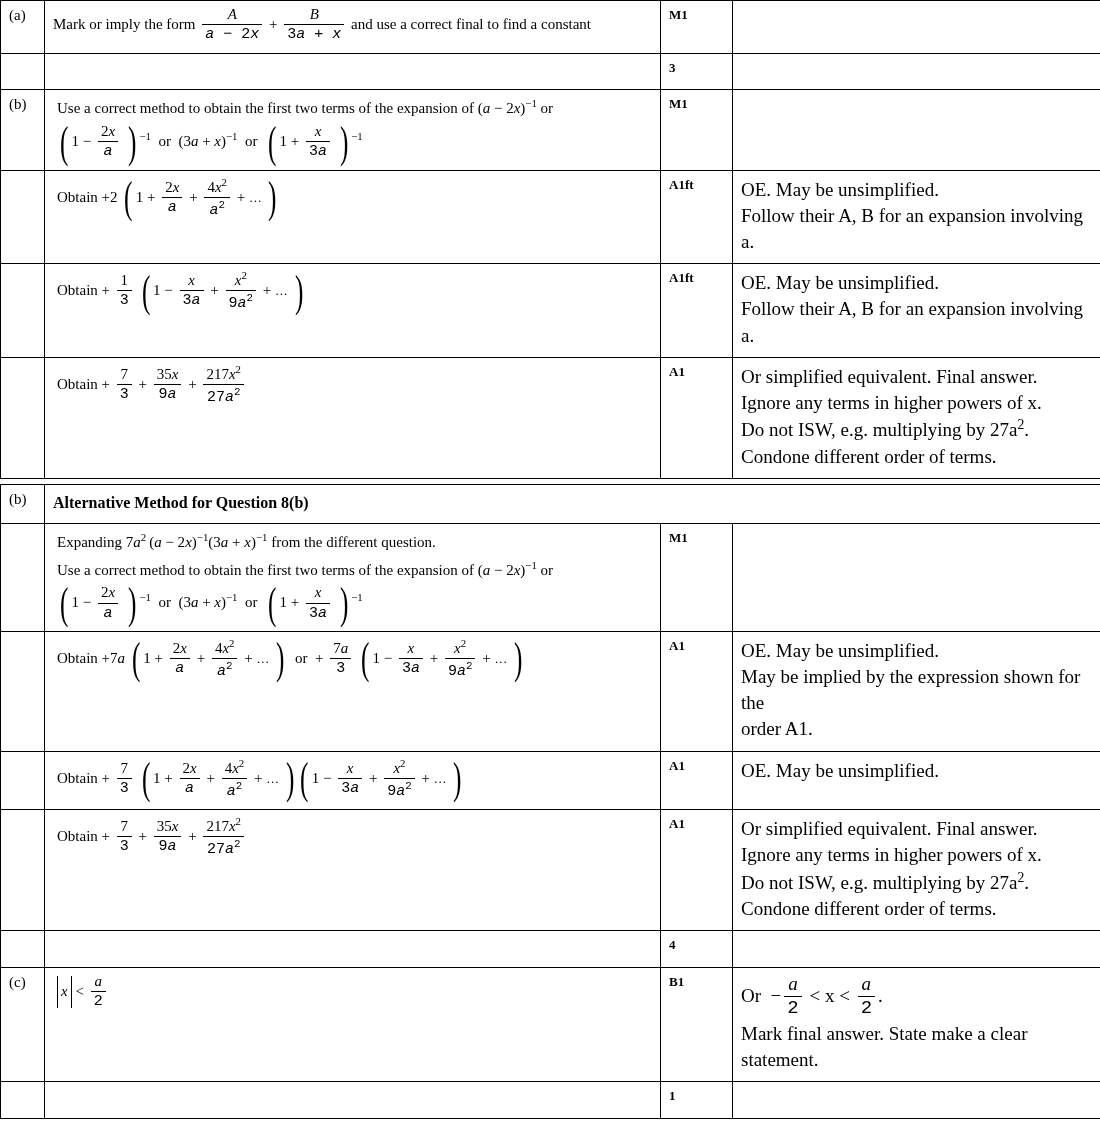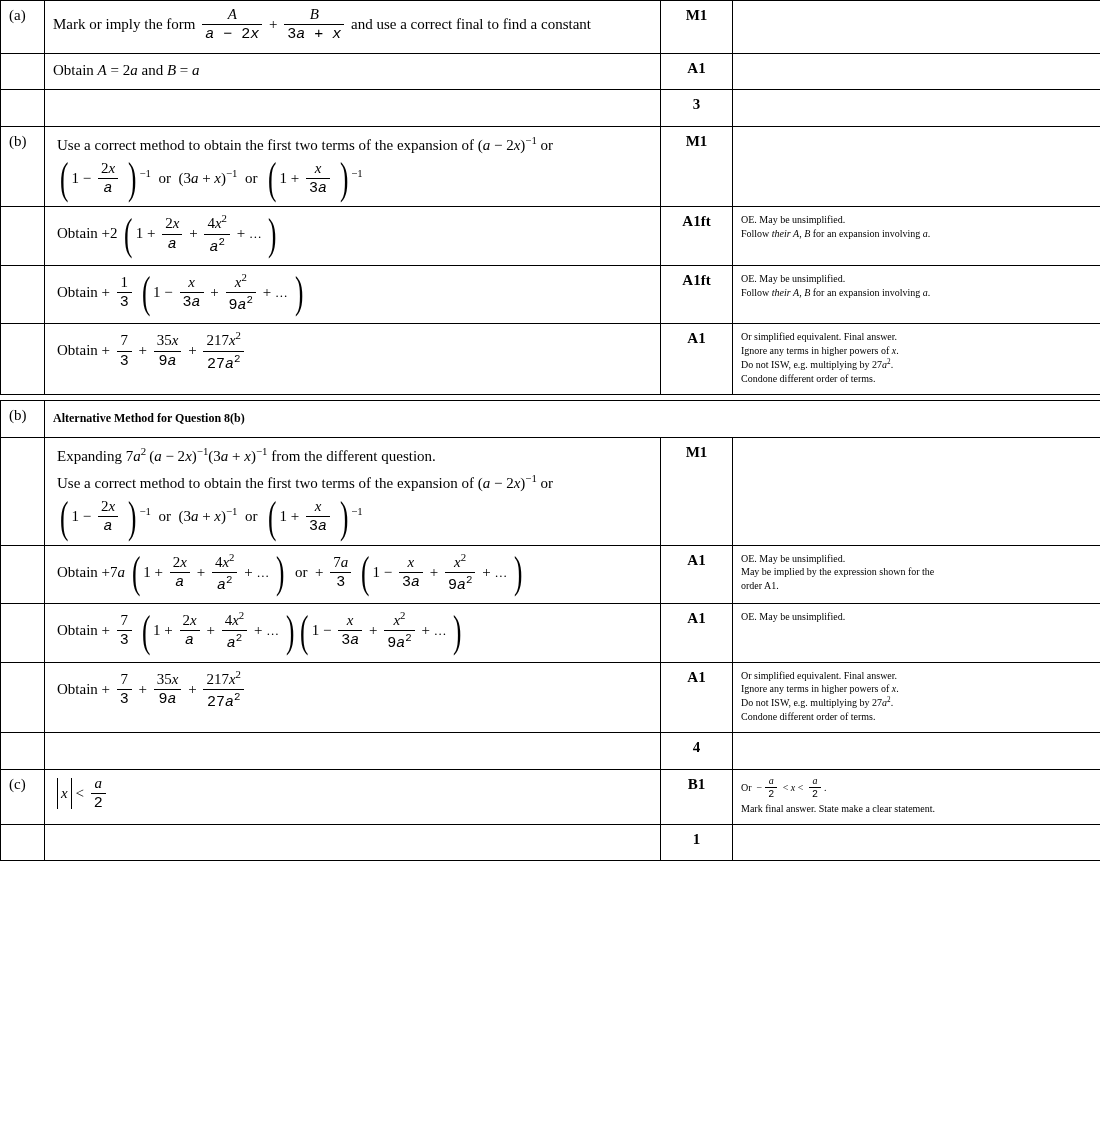--- a/index.html
+++ b/index.html
@@ -40,46 +40,45 @@
     font-size: 15px;
   }
   td.blankpart {
     border-left: none;
   }
   td.body {
     font-size: 15px;
     line-height: 1.45;
   }
   td.mark {
-    text-align: center;
     font-weight: bold;
-    font-size: 15px;
+    font-size: 13px;
     padding-top: 7px;
   }
   td.note {
     border-right: none;
-    font-size: 10px;
+    font-size: 19px;
     line-height: 1.38;
   }
   tr.total td.mark { font-weight: bold; }
   tr.sep td {
     border-left: none;
     border-right: none;
     border-top: 1px solid #000;
     border-bottom: 1px solid #000;
     height: 5px;
     padding: 0;
     background: #ffffff;
   }
   .althead {
     font-weight: bold;
-    font-size: 12px;
+    font-size: 16px;
   }
   .note-line { display: block; }
-  .ital { font-style: italic; }
+  .ital { }
 
   
   .m { font-family: "Liberation Serif", serif; }
   .v { font-style: italic; }
   .frac {
     display: inline-block;
     vertical-align: middle;
     text-align: center;
     line-height: 1.15;
     margin: 0 3px;
@@ -152,30 +151,20 @@
           <span class="den">3<span class="v">a</span> + <span class="v">x</span></span>
         </span>
         <span>and use a correct final to find a constant</span>
       </span>
     </td>
     <td class="mark">M1</td>
     <td class="note"></td>
   </tr>
 
 
-  <tr>
-    <td class="part blankpart"></td>
-    <td class="body">
-      <span class="m">
-        Obtain <span class="v">A</span> = 2<span class="v">a</span> and <span class="v">B</span> = <span class="v">a</span>
-      </span>
-    </td>
-    <td class="mark">A1</td>
-    <td class="note"></td>
-  </tr>
 
   <tr class="total">
     <td class="part blankpart"></td>
     <td class="body">&nbsp;</td>
     <td class="mark">3</td>
     <td class="note"></td>
   </tr>
 
   <tr>
     <td class="part">(b)</td>

